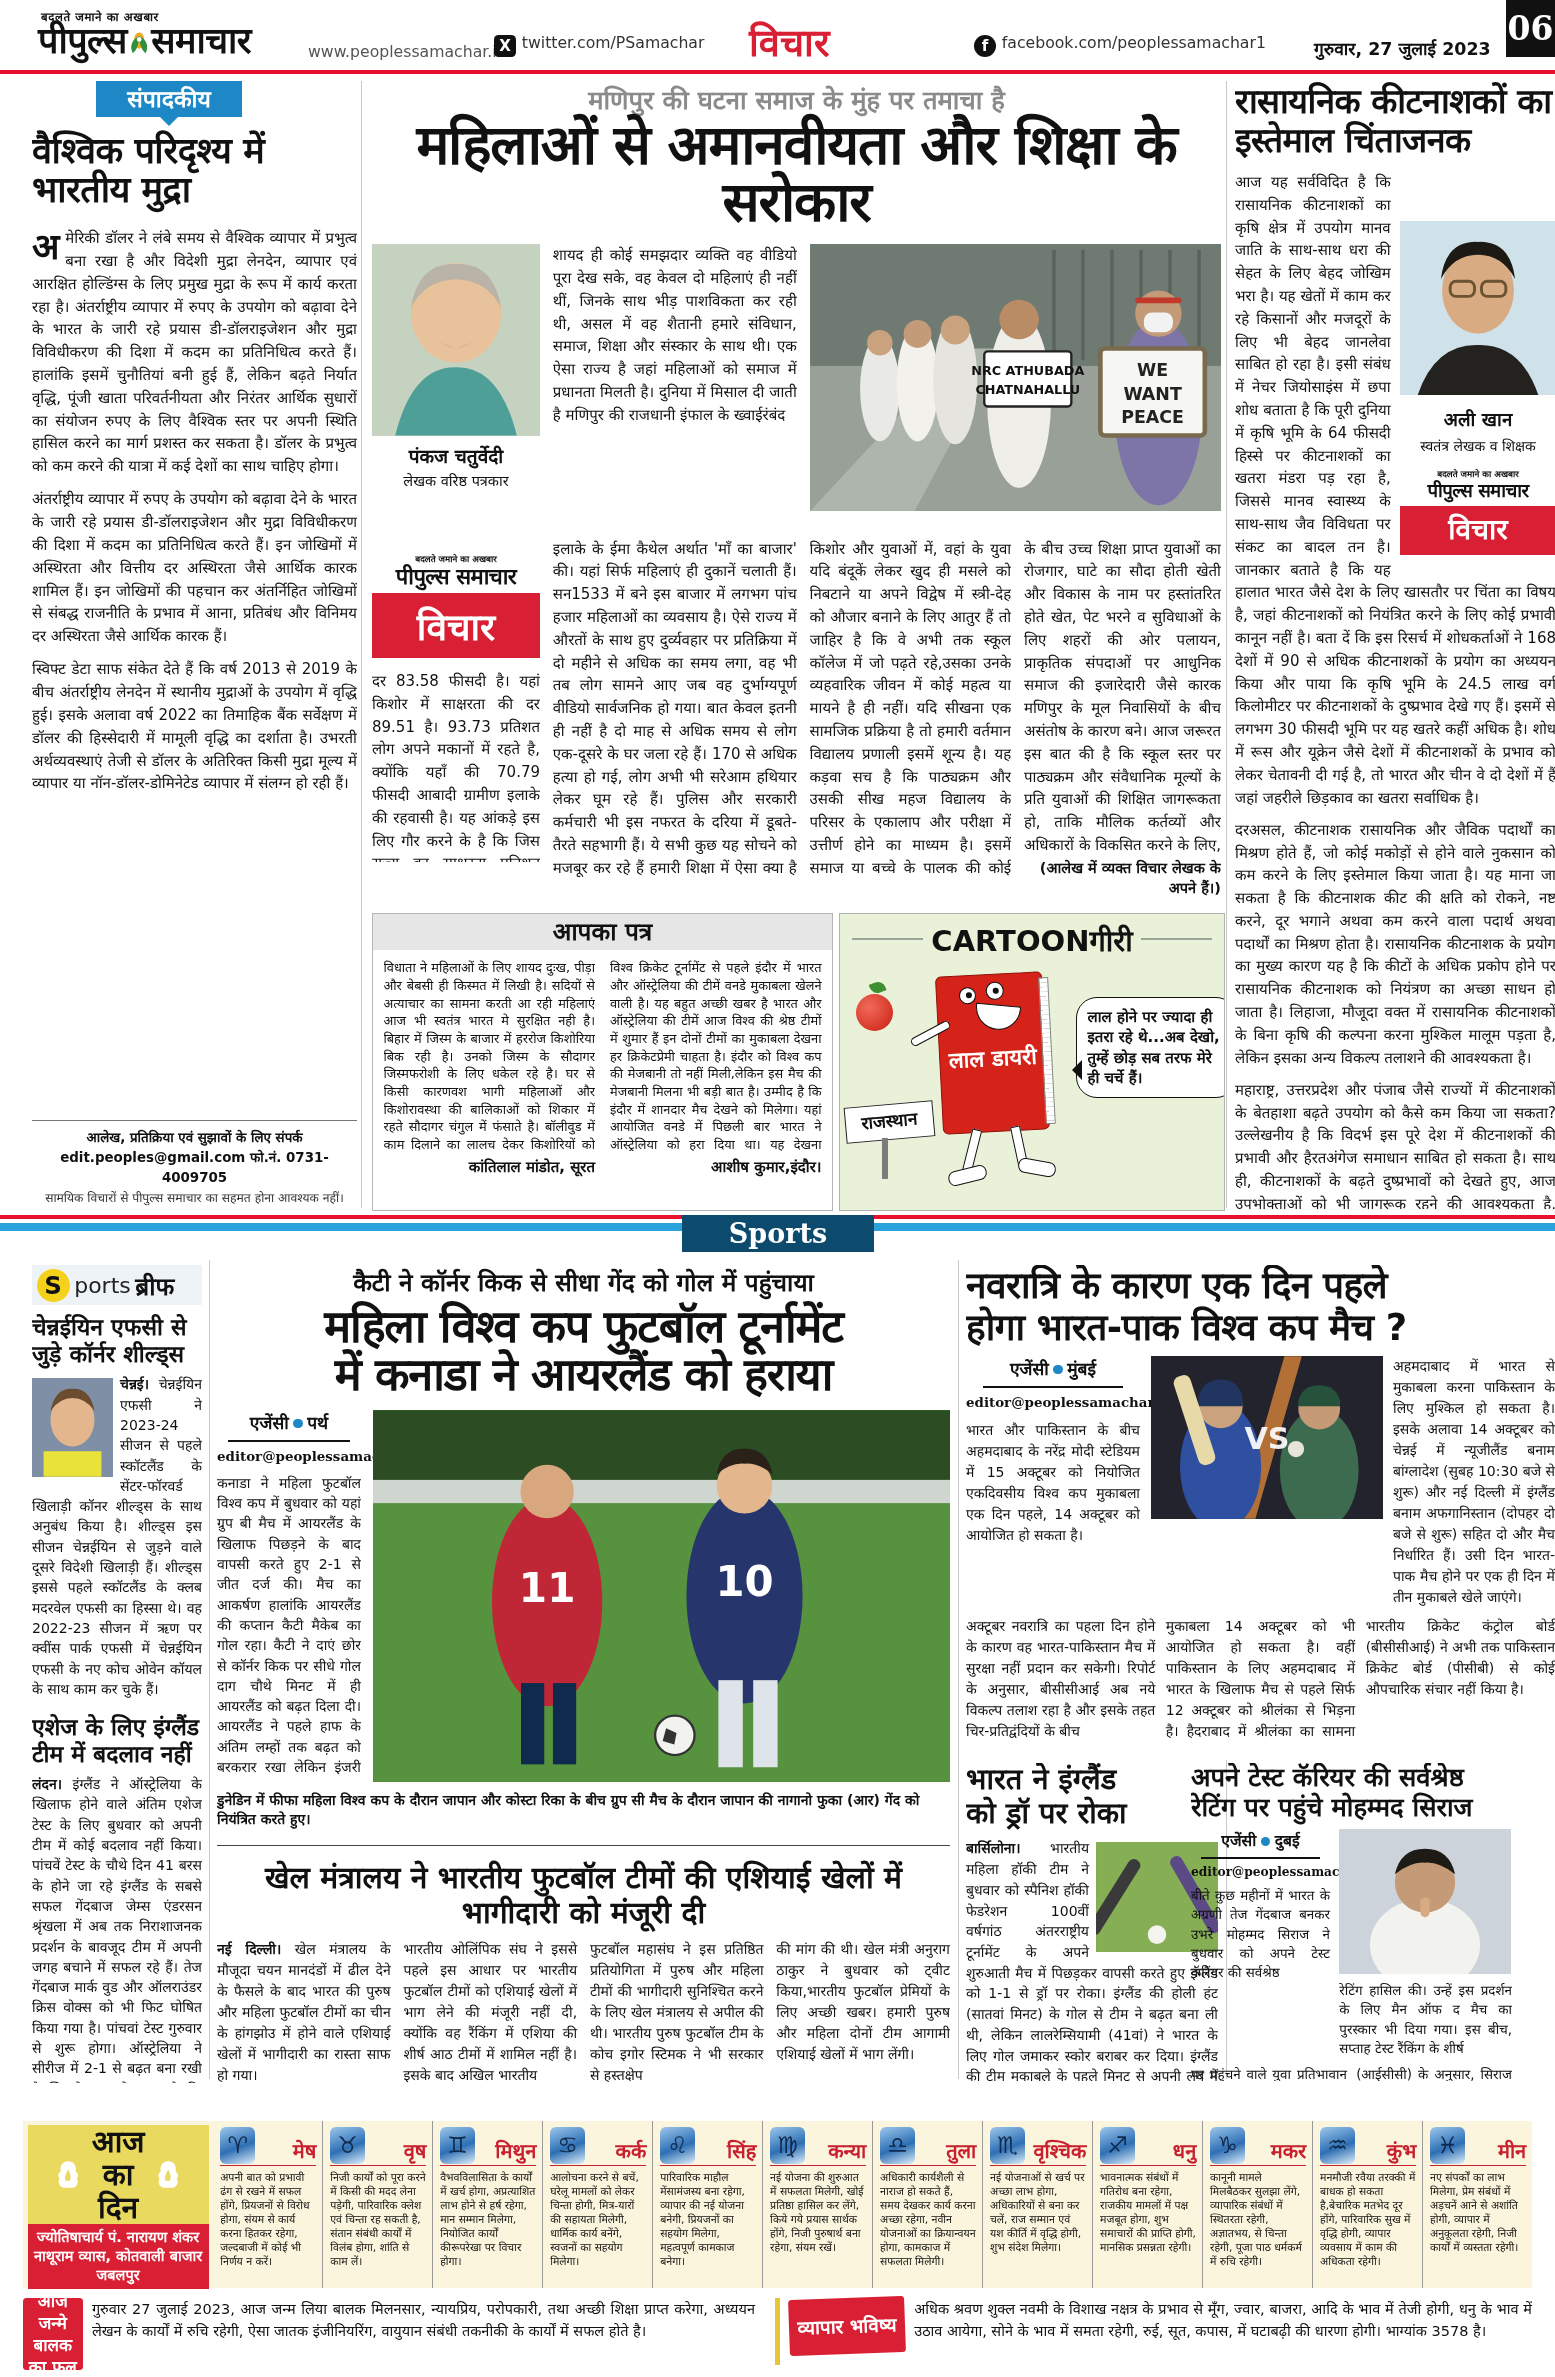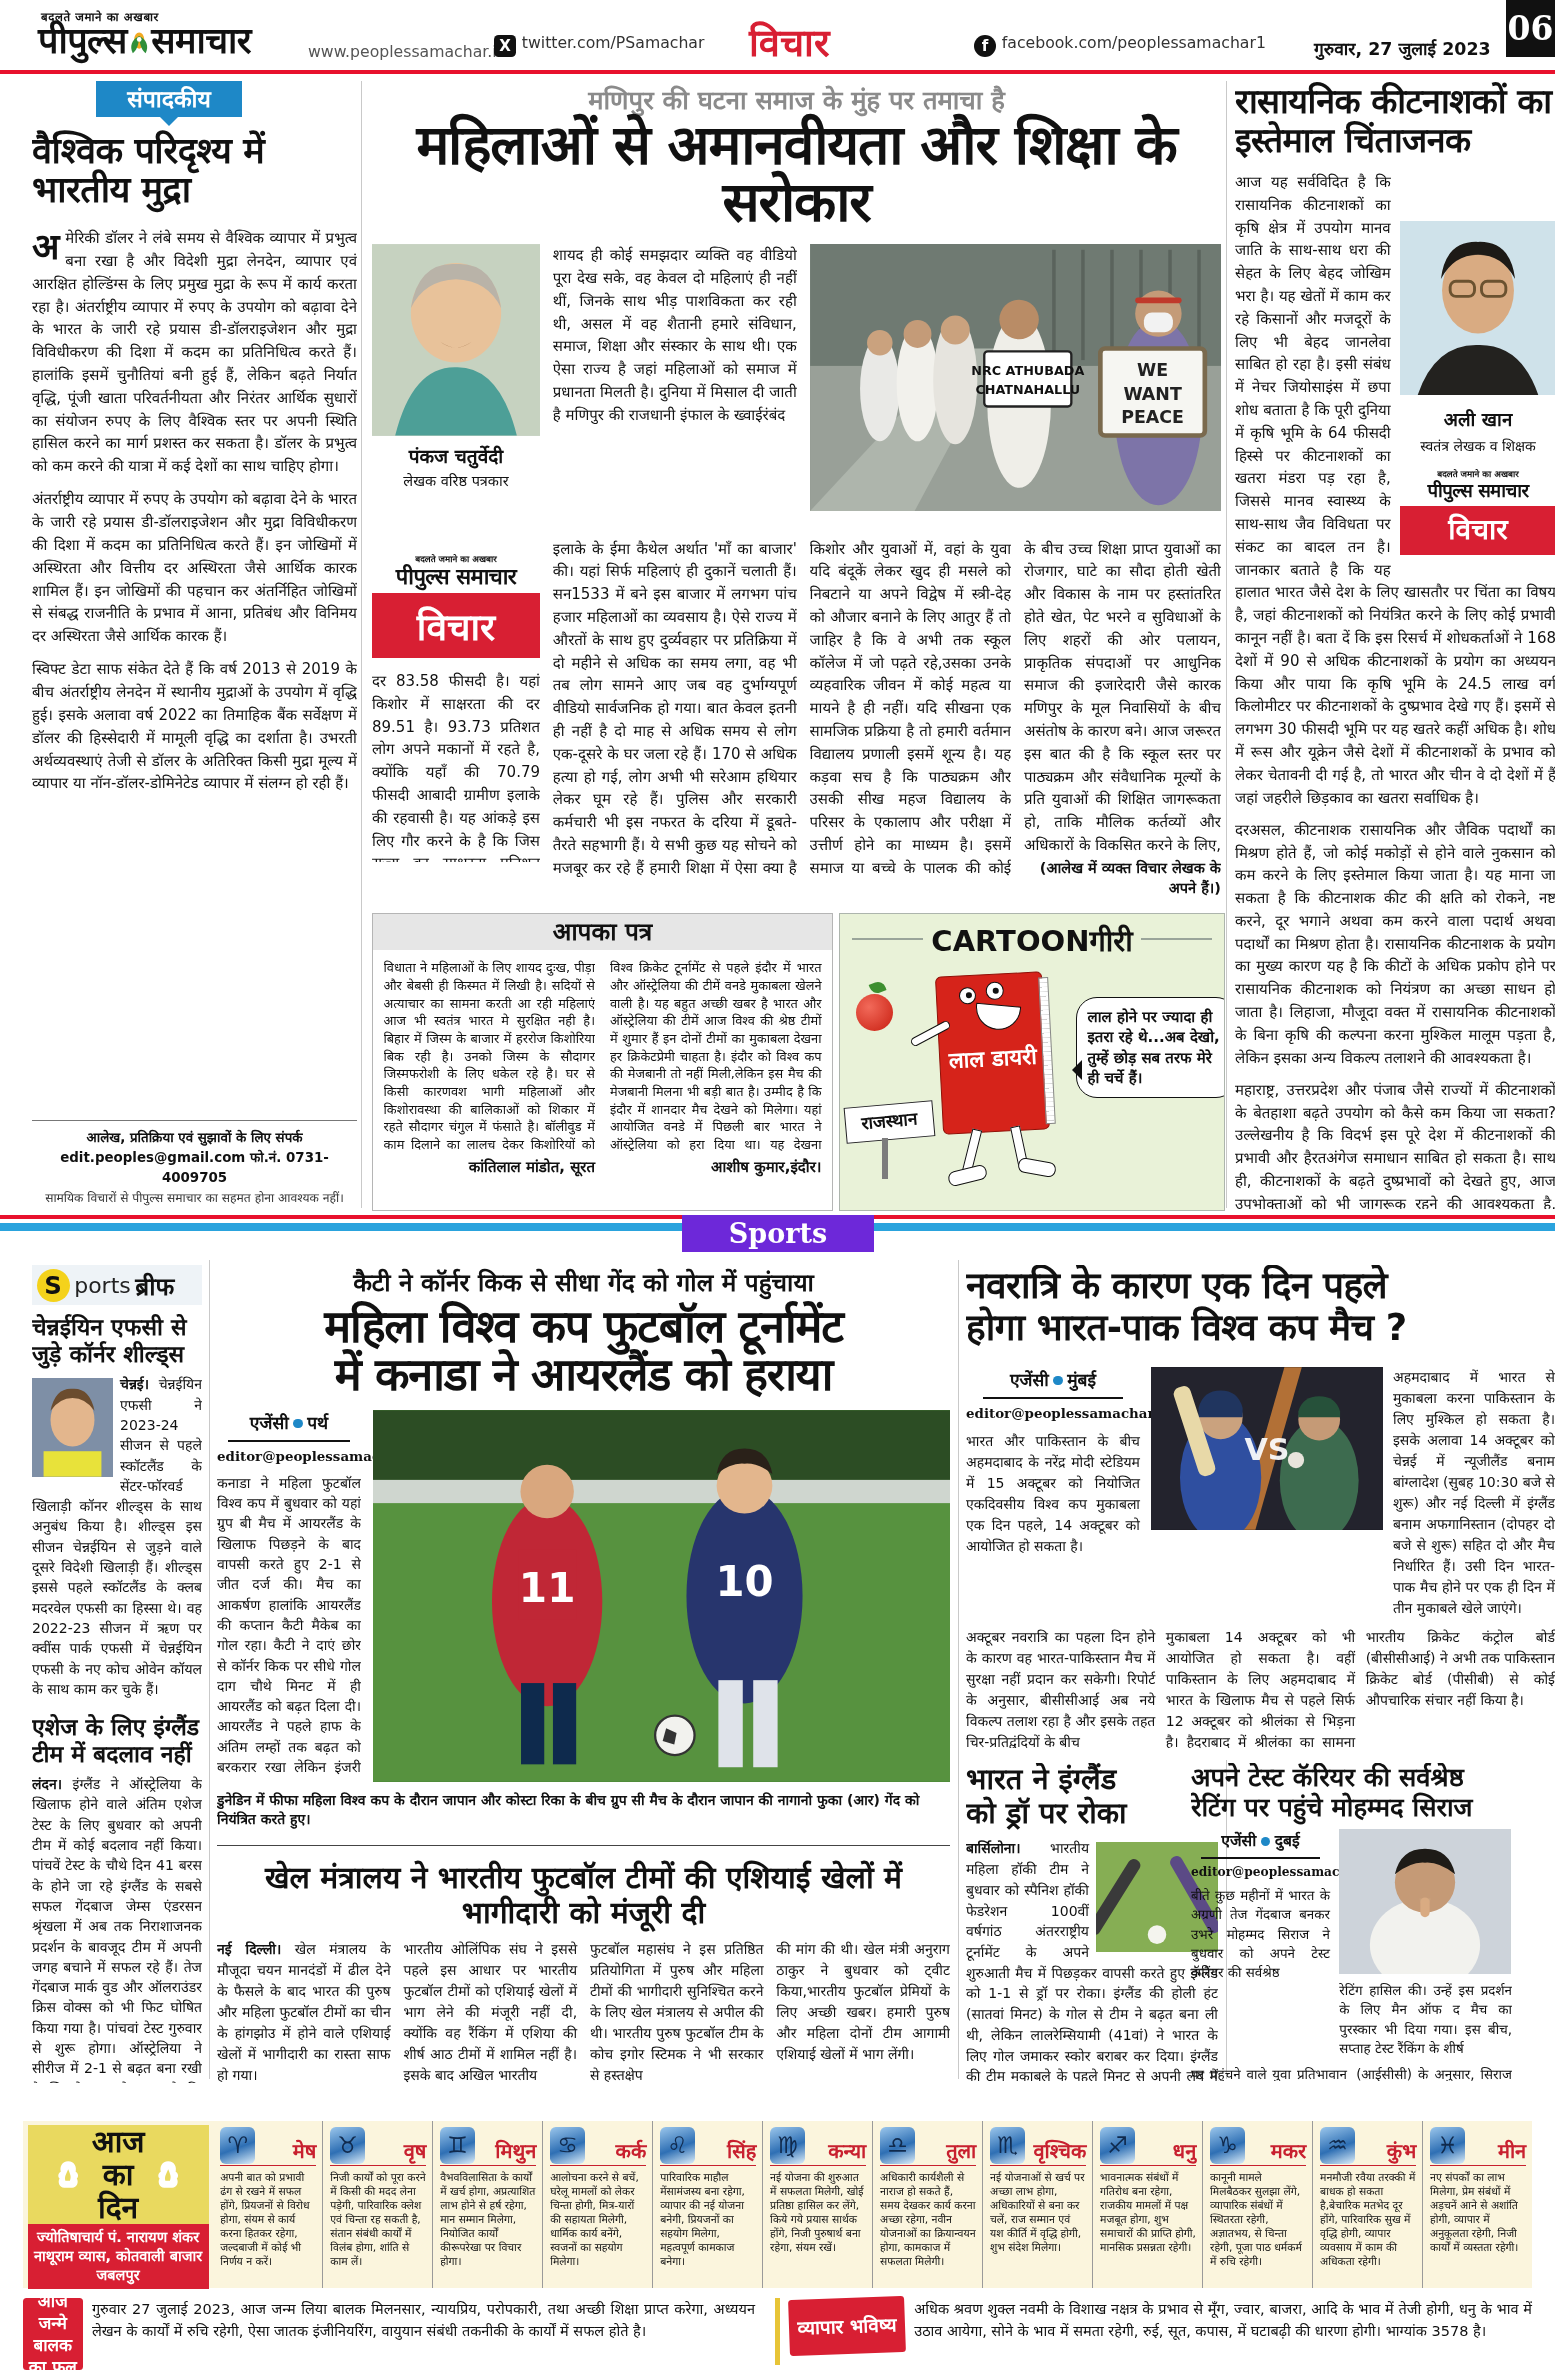--- a/index.html
+++ b/index.html
@@ -44,21 +44,21 @@
   
   .car-box{border:1.7px solid #adb5ad;background:#e9f2d8;}
   .car-title{display:flex;align-items:center;gap:8.1px;padding:5.8px 11.6px 0 11.6px;}
   .car-title .ln{flex:1;height:2.3px;background:#9aa59a;}
   .car-title .t{font-size:29px;font-weight:bold;}
   .bubble{position:absolute;background:#fff;border:1.7px solid #111;border-radius:21px;padding:9.3px 10.5px;font-size:15px;font-weight:bold;line-height:1.35;margin-left:8px;}
   .bubble:after{content:"";position:absolute;left:-15px;bottom:17.4px;border:10.5px solid transparent;border-right-color:#111;}
   
   .sp-redline{position:absolute;left:0;width:100%;height:3.5px;background:#e8112d;}
   .sp-blueline{position:absolute;left:0;width:100%;height:7.5px;background:#2aa3dd;}
-  .sp-banner{position:absolute;background:#6d28d9;color:#fff;font-size:27px;font-weight:bold;text-align:center;font-family:"DejaVu Serif","Liberation Serif",serif;}
+  .sp-banner{position:absolute;background:#0c4a6e;color:#fff;font-size:27px;font-weight:bold;text-align:center;font-family:"DejaVu Serif","Liberation Serif",serif;}
   .brief-hdr{display:flex;align-items:center;gap:4.6px;background:#eef3f7;padding:3.5px 4.6px;}
   .brief-s{width:33px;height:33px;border-radius:50%;background:#f4d21b;color:#111;font-size:24.4px;font-weight:bold;text-align:center;line-height:33px;}
   .brief-rest{font-size:22px;color:#222;}
   .brief-hindi{font-size:24.4px;font-weight:bold;}
   .sp-h1{font-size:23px;font-weight:bold;line-height:1.18;margin-top:9.3px;}
   .sp-body{font-size:14px;line-height:1.45;margin-top:5.8px;}
   .dateline{font-weight:bold;}
   .byline{font-size:17.4px;font-weight:bold;text-align:center;}
   .bydot{display:inline-block;width:9.3px;height:9.3px;border-radius:50%;background:#1e88c7;margin:0 4.6px 1.2px 4.6px;vertical-align:middle;}
   .byrule{height:1.7px;background:#111;margin:5.8px auto;}
@@ -354,21 +354,21 @@
       <div class="just" style="flex:1;font-size:14px;line-height:1.5;">फुटबॉल महासंघ ने इस प्रतिष्ठित प्रतियोगिता में पुरुष और महिला टीमों की भागीदारी सुनिश्चित करने के लिए खेल मंत्रालय से अपील की थी। भारतीय पुरुष फुटबॉल टीम के कोच इगोर स्टिमक ने भी सरकार से हस्तक्षेप</div>
       <div class="just" style="flex:1;font-size:14px;line-height:1.5;">की मांग की थी। खेल मंत्री अनुराग ठाकुर ने बुधवार को ट्वीट किया,भारतीय फुटबॉल प्रेमियों के लिए अच्छी खबर। हमारी पुरुष और महिला दोनों टीम आगामी एशियाई खेलों में भाग लेंगी।</div>
     </div>
   </div>
 
   <div class="abs ovh" style="left:966px;top:1265px;width:589px;height:483px;">
     <div class="ip-head">
       <div>नवरात्रि के कारण एक दिन पहले</div>
       <div>होगा भारत-पाक विश्व कप मैच ?</div>
     </div>
-    <div style="display:flex;gap:10.5px;margin-top:18px;">
+    <div style="display:flex;gap:10.5px;margin-top:7px;">
       <div style="width:174px;flex:none;">
         <div class="byline"><span>एजेंसी</span><span class="bydot"></span><span>मुंबई</span></div>
         <div class="byrule" style="width:80%;"></div>
         <div class="bymail">editor@peoplessamachar.co.in</div>
         <div class="just" style="font-size:14px;line-height:1.5;margin-top:10.5px;">भारत और पाकिस्तान के बीच अहमदाबाद के नरेंद्र मोदी स्टेडियम में 15 अक्टूबर को नियोजित एकदिवसीय विश्व कप मुकाबला एक दिन पहले, 14 अक्टूबर को आयोजित हो सकता है।</div>
       </div>
       <div style="width:232px;flex:none;">
         <svg width="232" height="163" viewBox="0 0 400 280" style="background:#1b1b22;">
           <rect width="400" height="280" fill="#23232d"></rect>
           <polygon points="230,0 260,0 180,280 150,280" fill="#f0923a" opacity="0.7"></polygon>

